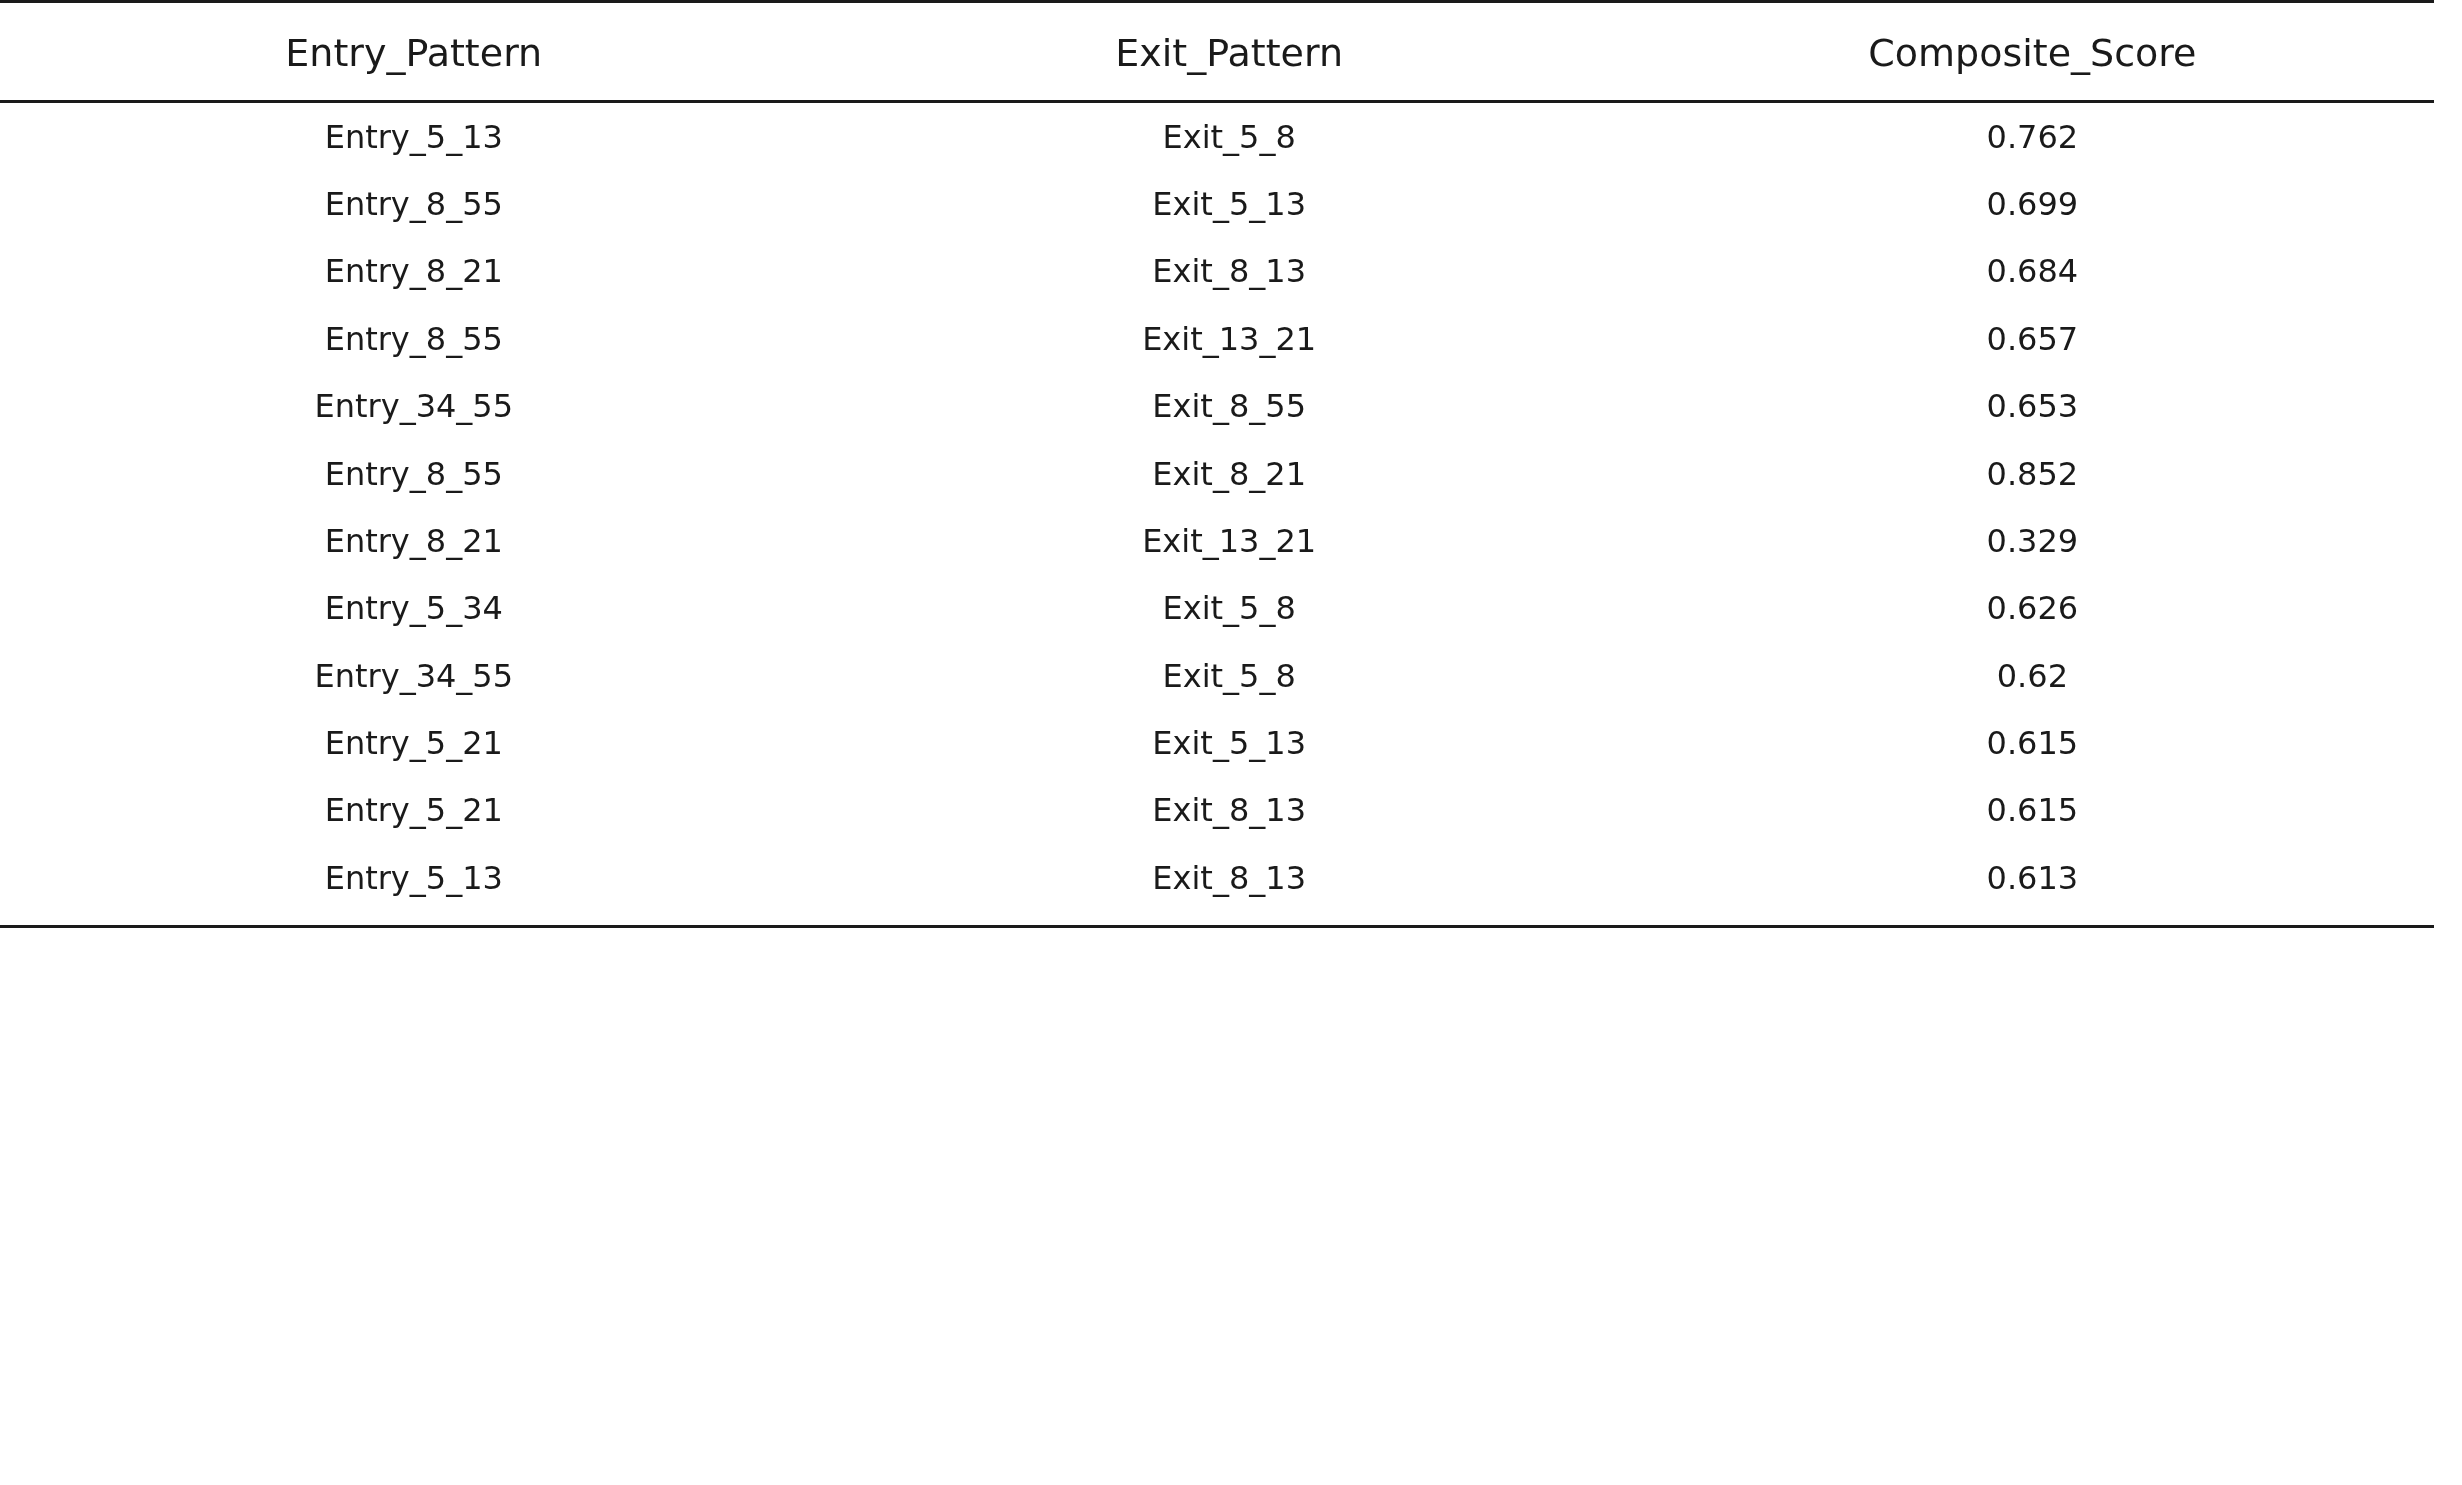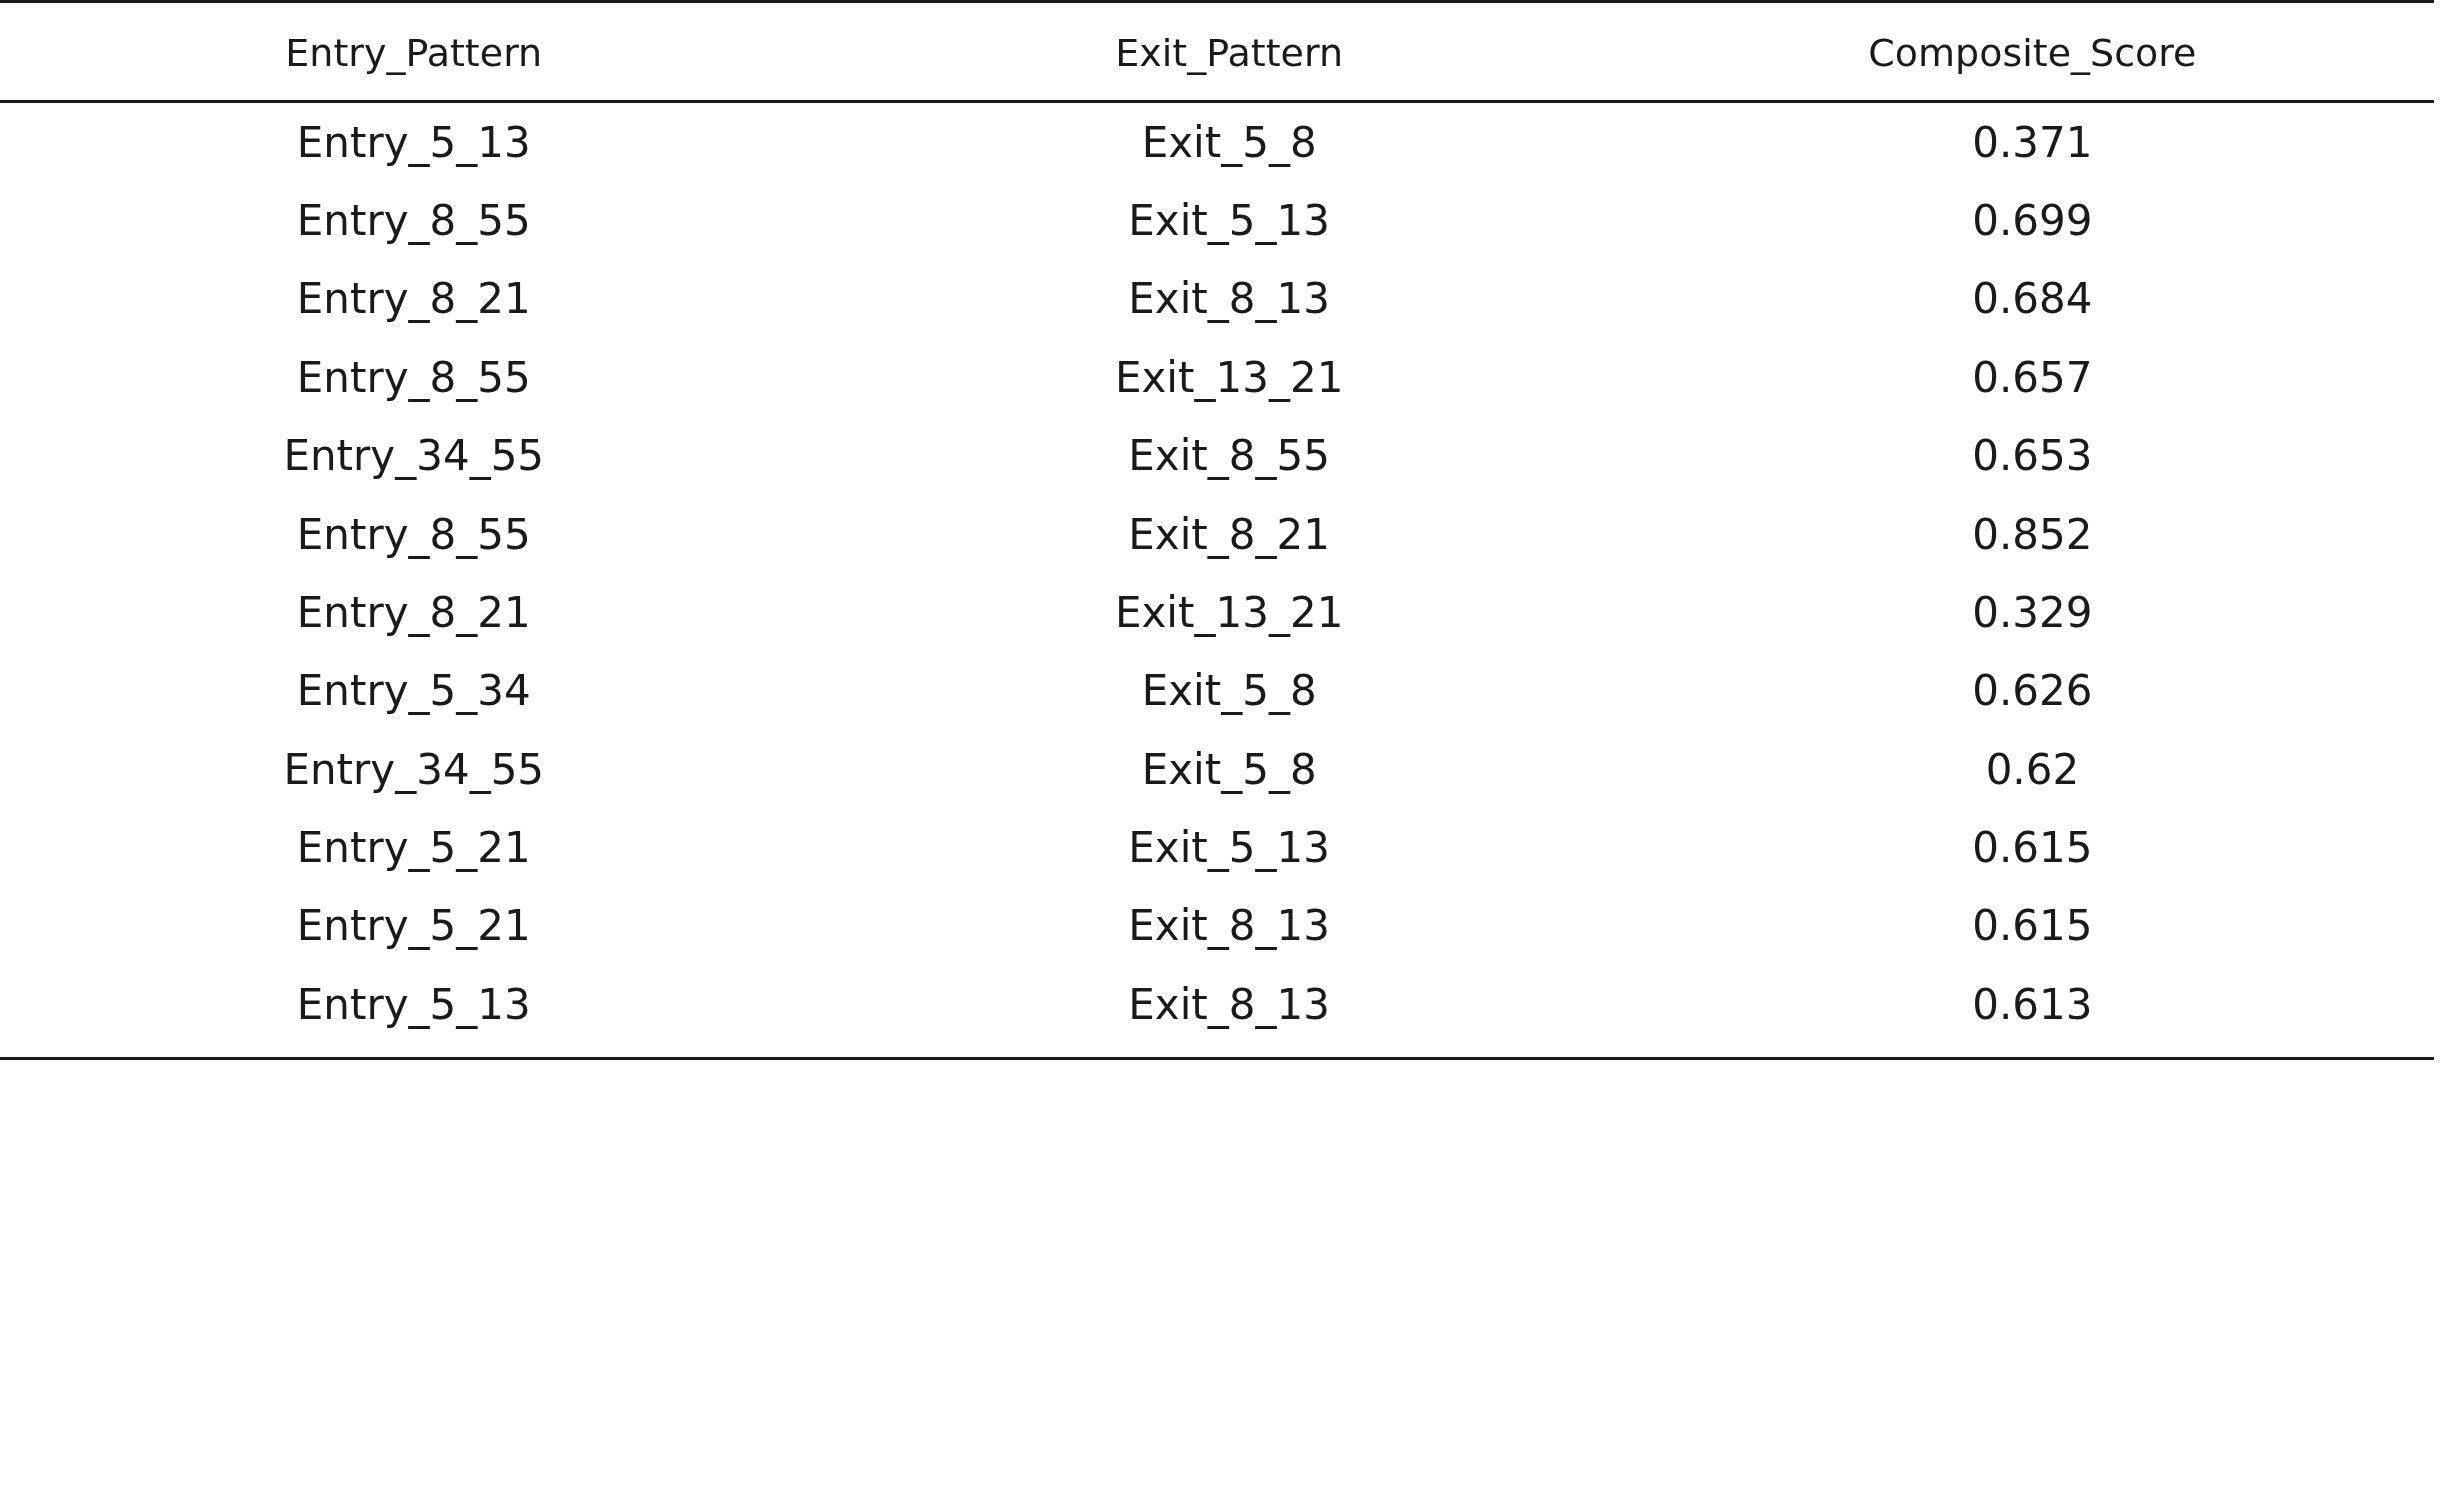--- a/index.html
+++ b/index.html
@@ -37,21 +37,21 @@
     font-weight: 400;
     font-size: 38px;
     text-align: center;
     padding: 28px 0 25px 0;
     border-top: 3.5px solid #1a1a1a;
     border-bottom: 3.5px solid #1a1a1a;
     letter-spacing: 0px;
   }
   table.data-table tbody td {
     font-weight: 400;
-    font-size: 42px;
+    font-size: 32px;
     text-align: center;
     padding: 14.7px 0 14.7px 0;
     border: none;
   }
   table.data-table tbody tr:last-child td {
     border-bottom: 3.5px solid #1a1a1a;
     padding-bottom: 28px;
   }
 </style>
 </head>
@@ -68,21 +68,21 @@
       <tr>
         <th>Entry_Pattern</th>
         <th>Exit_Pattern</th>
         <th>Composite_Score</th>
       </tr>
     </thead>
     <tbody>
       <tr>
         <td>Entry_5_13</td>
         <td>Exit_5_8</td>
-        <td>0.371</td>
+        <td>0.762</td>
       </tr>
       <tr>
         <td>Entry_8_55</td>
         <td>Exit_5_13</td>
         <td>0.699</td>
       </tr>
       <tr>
         <td>Entry_8_21</td>
         <td>Exit_8_13</td>
         <td>0.684</td>

